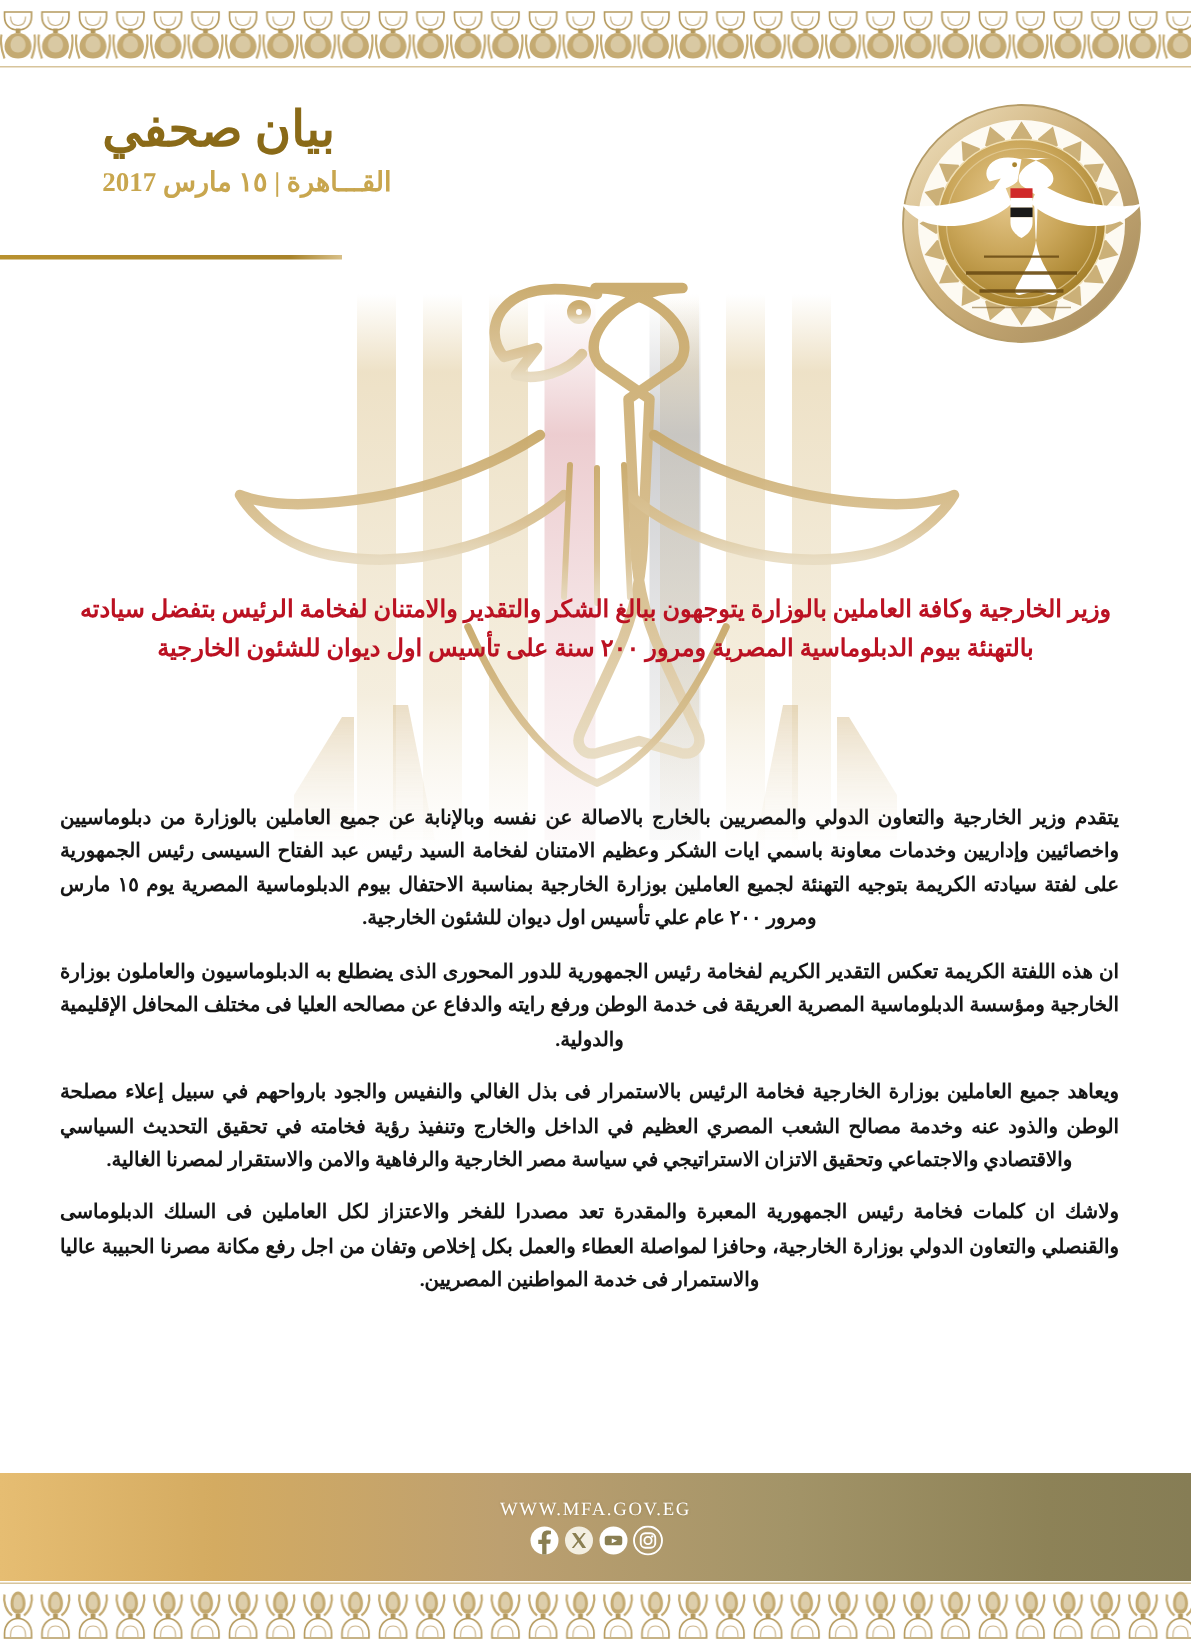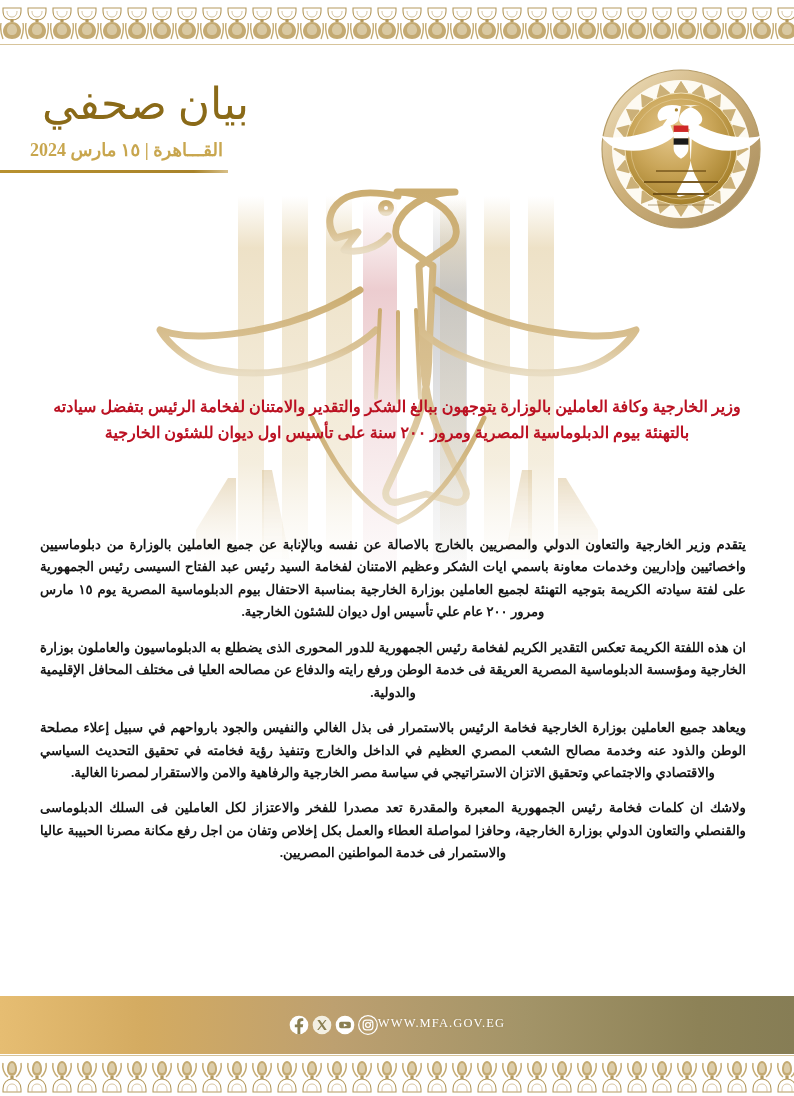--- a/index.html
+++ b/index.html
@@ -55,27 +55,27 @@
   }
   .header-text {
     position: absolute;
     right: 533px;
     top: 8px;
     text-align: left;
     direction: rtl;
   }
   .doc-kicker {
     font-family: "Liberation Serif", "DejaVu Serif", serif;
-    font-size: 44px;
-    font-weight: 400;
+    font-size: 33px;
+    font-weight: 700;
     color: #8a6a18;
     letter-spacing: 2px;
     line-height: 1.05;
     white-space: nowrap;
-    margin: 12px;
+    margin: 0;
   }
   .doc-dateline {
     font-family: "Liberation Serif", "DejaVu Serif", serif;
     font-size: 18px;
     font-weight: 700;
     color: #c8a64e;
     line-height: 1.2;
     margin: 6px 0 0 0;
     white-space: nowrap;
     letter-spacing: .5px;
@@ -147,31 +147,31 @@
   .body-copy p:last-child {
     margin-bottom: 0;
   }
 
   
   .footer {
     position: absolute;
     left: 0;
     bottom: 42px;
     width: 794px;
-    height: 58px;
+    height: 72px;
     background: linear-gradient(90deg,
         #e6bd72 0%,
         #d4ab61 18%,
         #bda070 42%,
         #a39468 66%,
         #8d8257 88%,
         #867d55 100%);
     z-index: 7;
     display: flex;
-    flex-direction: row;
+    flex-direction: column;
     align-items: center;
     justify-content: center;
   }
   .footer-url {
     font-family: "Liberation Serif", "DejaVu Serif", serif;
     font-size: 12.5px;
     letter-spacing: 1.1px;
     color: #ffffff;
     direction: ltr;
     margin: 0 0 3px 0;
@@ -307,21 +307,21 @@
         <use href="#lotusUnit" x="0" y="0"></use>
       </pattern>
     </defs>
     <rect x="0" y="0" width="794" height="34" fill="url(#lotusTop)"></rect>
   </svg>
   <div class="border-rule top-rule"></div>
 
   <div class="header">
     <div class="header-text">
       <div class="doc-kicker">بيان صحفي</div>
-      <div class="doc-dateline">القـــاهرة | ١٥ مارس 2024</div>
+      <div class="doc-dateline">القـــاهرة | ١٥ مارس 2017</div>
     </div>
     <div class="header-rule"></div>
 
     <svg class="seal" viewBox="0 0 162 162" xmlns="http://www.w3.org/2000/svg" aria-hidden="true">
       <defs>
         <radialGradient id="sealFace" cx="42%" cy="34%" r="78%">
           <stop offset="0%" stop-color="#e6c98e"></stop>
           <stop offset="46%" stop-color="#c9a558"></stop>
           <stop offset="82%" stop-color="#a9842f"></stop>
           <stop offset="100%" stop-color="#8e6d22"></stop>

